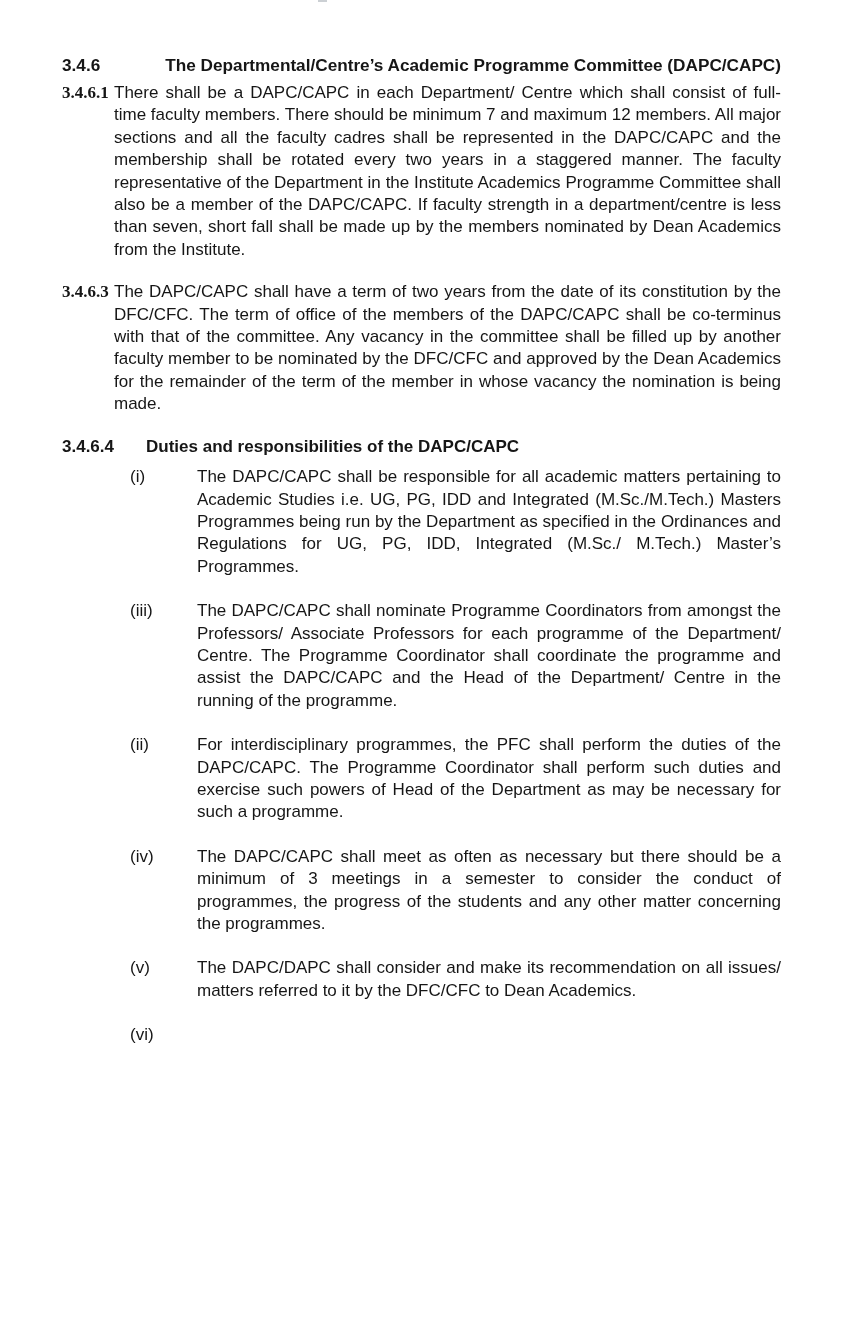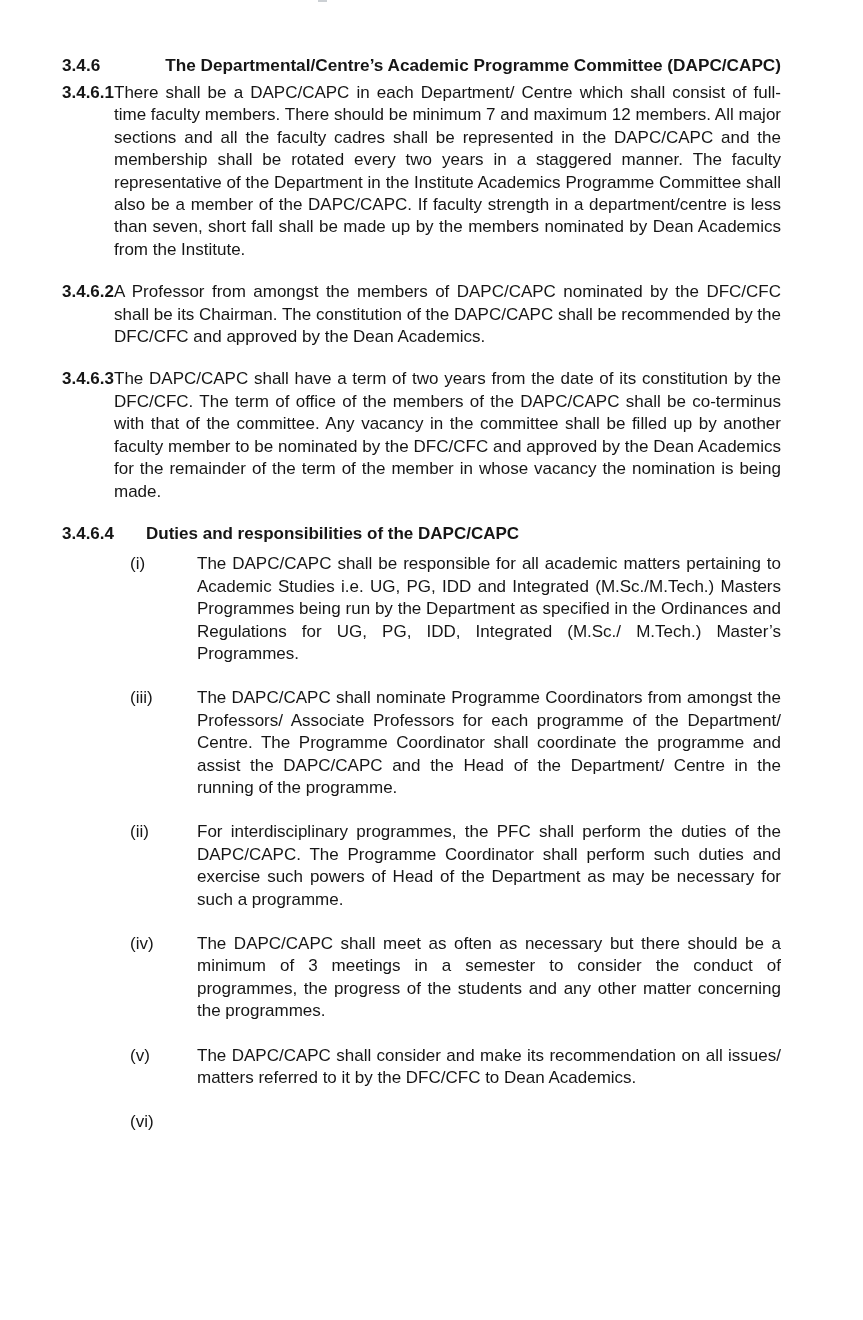--- a/index.html
+++ b/index.html
@@ -43,20 +43,21 @@
   
   .sec {
     display: flex;
     font-size: 17px;
     line-height: 22.4px;
     margin-bottom: 20px;
   }
   .sec .num {
     flex: 0 0 52px;
     font-weight: bold;
+    font-family: Liberation Serif, serif;
   }
   .sec .body {
     flex: 1;
     text-align: justify;
   }
 
   
   .h-sub {
     display: flex;
     font-weight: bold;
@@ -89,24 +90,20 @@
   <div class="h-top">
     <span class="num">3.4.6</span>
     <span class="body">The Departmental/Centre’s Academic Programme Committee (DAPC/CAPC)</span>
   </div>
 
   <div class="sec">
     <span class="num">3.4.6.1</span>
     <span class="body">There shall be a DAPC/CAPC in each Department/ Centre which shall consist of full-time faculty members. There should be minimum 7 and maximum 12 members. All major sections and all the faculty cadres shall be represented in the DAPC/CAPC and the membership shall be rotated every two years in a staggered manner.  The faculty representative of the Department in the Institute Academics Programme Committee shall also be a member of the DAPC/CAPC. If faculty strength in a department/centre is less than seven, short fall shall be made up by the members nominated by Dean Academics from the Institute.</span>
   </div>
 
-  <div class="sec">
-    <span class="num">3.4.6.2</span>
-    <span class="body">A Professor from amongst the members of DAPC/CAPC nominated by the DFC/CFC shall be its Chairman. The constitution of the DAPC/CAPC shall be recommended by the DFC/CFC and approved by the Dean Academics.</span>
-  </div>
 
   <div class="sec">
     <span class="num">3.4.6.3</span>
     <span class="body">The DAPC/CAPC shall have a term of two years from the date of its constitution by the DFC/CFC. The term of office of the members of the DAPC/CAPC shall be co-terminus with that of the committee. Any vacancy in the committee shall be filled up by another faculty member to be nominated by the DFC/CFC and approved by the Dean Academics for the remainder of the term of the member in whose vacancy the nomination is being made.</span>
   </div>
 
   <div class="h-sub">
     <span class="num">3.4.6.4</span>
     <span class="body">Duties and responsibilities of the DAPC/CAPC</span>
   </div>
@@ -123,20 +120,20 @@
     <div class="item">
       <span class="marker">(ii)</span>
       <span class="body">For interdisciplinary programmes, the PFC shall perform the duties of the DAPC/CAPC. The Programme Coordinator shall perform such duties and exercise such powers of Head of the Department as may be necessary for such a programme.</span>
     </div>
     <div class="item">
       <span class="marker">(iv)</span>
       <span class="body">The DAPC/CAPC shall meet as often as necessary but there should be a minimum of 3 meetings in a semester to consider the conduct of programmes, the progress of the students and any other matter concerning the programmes.</span>
     </div>
     <div class="item">
       <span class="marker">(v)</span>
-      <span class="body">The DAPC/CAPC shall consider and make its recommendation on all issues/ matters referred to it by the DFC/CFC to Dean Academics.</span>
+      <span class="body">The DAPC/DAPC shall consider and make its recommendation on all issues/ matters referred to it by the DFC/CFC to Dean Academics.</span>
     </div>
     <div class="item">
       <span class="marker">(vi)</span>
     </div>
   </div>
 
 </div>
 
 </body></html>

